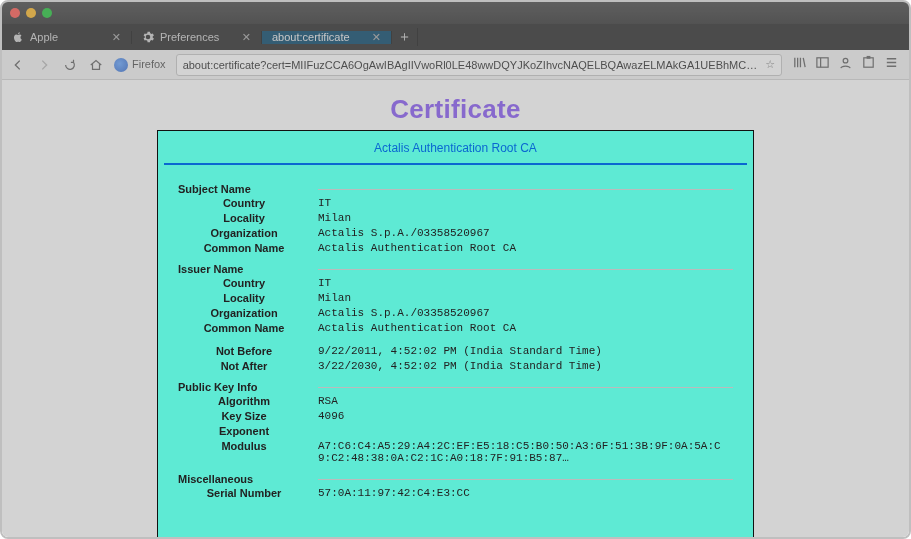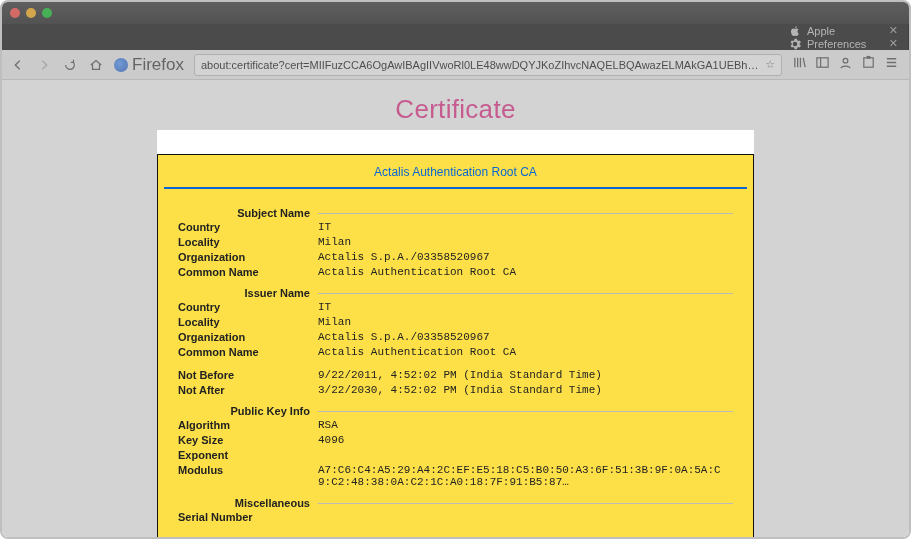--- a/index.html
+++ b/index.html
@@ -5,49 +5,49 @@
   * { box-sizing: border-box; margin: 0; padding: 0; }
   html, body { width: 911px; height: 539px; font-family: -apple-system, "Helvetica Neue", Arial, sans-serif; background:#fff; }
   .window { width: 911px; height: 539px; border: 2px solid #bfbfbf; border-radius: 8px; overflow: hidden; position: relative; background:#fff; }
   .dim { position:absolute; inset:0; background: rgba(128,128,128,0.35); z-index: 3; pointer-events:none; }
   
   .titlebar { height: 22px; background: linear-gradient(#4d4d4d,#3a3a3a); display:flex; align-items:center; padding:0 8px; gap:6px; position:relative; z-index:2;}
   .tl-dot { width:10px; height:10px; border-radius:50%; }
   .tl-red { background:#ff5f57; }
   .tl-yellow { background:#febc2e; }
   .tl-green { background:#28c840; }
-  .tabstrip { height: 26px; background:#2f2f2f; display:flex; align-items:flex-end; position:relative; z-index:2;flex-direction:column;}
+  .tabstrip { height: 26px; background:#2f2f2f; display:flex; align-items:center; position:relative; z-index:2;}
   .tab { display:flex; align-items:center; gap:6px; padding:0 10px; font-size:11px; color:#cfcfcf; border-right:1px solid #1f1f1f; min-width:130px; max-width:170px; cursor:default;}
   .tab.active { background:#0c4a6e; color:#eaeaea; }
   .tab .icon { width:12px; height:12px; display:inline-flex; align-items:center; justify-content:center; }
   .tab .close { margin-left:auto; color:#aaa; font-size:11px; }
   .newtab { width:26px; display:flex; align-items:center; justify-content:center; color:#cfcfcf; font-size:14px; border-right:1px solid #1f1f1f;}
   
   .navbar { height: 30px; background:#f3f3f3; border-bottom:1px solid #d6d6d6; display:flex; align-items:center; padding:0 6px; gap:6px; position:relative; z-index:2;}
   .nav-btn { width:20px; height:20px; display:flex; align-items:center; justify-content:center; color:#555; }
   .nav-btn svg { width:14px; height:14px; }
-  .fxlabel { display:flex; align-items:center; gap:4px; font-size:17px; color:#555; padding:0 4px 0 2px;}
+  .fxlabel { display:flex; align-items:flex-start; gap:4px; font-size:11px; color:#555; padding:0 4px 0 2px;}
   .fxlabel .ff { width:14px;height:14px;border-radius:50%;background:radial-gradient(circle at 40% 40%, #6aa8ff,#3a6fcf);} 
   .urlbox { flex:1; height:22px; background:#fff; border:1px solid #c9c9c9; border-radius:3px; display:flex; align-items:center; padding:0 6px; font-size:11px; color:#333; overflow:hidden; white-space:nowrap;}
   .urlbox .url-text { flex:1; overflow:hidden; text-overflow:ellipsis;}
   .urlbox .star { color:#888; margin-left:4px;}
   .rt-icons { display:flex; align-items:center; gap:8px; padding:0 4px; color:#666;}
   .rt-icons svg { width:15px; height:15px; }
   
   .viewport { position:absolute; top:78px; left:0; right:0; bottom:0; background:#fff; z-index:2; overflow:hidden;}
-  .page-title { text-align:center; font-size:26px; font-weight:400; color:#ec4899; margin-top:14px; letter-spacing:0.3px;}
-  .cert-card { position:absolute; left:155px; right:155px; top:50px; bottom:-2px; border:1.5px solid #111; background:#fde047; z-index:5;margin-top:24px; }
+  .page-title { text-align:center; font-size:26px; font-weight:700; color:#8b5cf6; margin-top:14px; letter-spacing:0.3px;}
+  .cert-card { position:absolute; left:155px; right:155px; top:50px; bottom:-2px; border:1.5px solid #111; background:#5eead4; z-index:5; }
   .cert-tab { text-align:center; color:#0a67d1; font-size:12px; padding:10px 0 8px; border-bottom:2px solid #0a67d1; margin:0 6px;}
   .details { padding: 10px 20px 0 20px; font-size:11px; color:#222;}
   .section { margin-top:8px; }
   .section-head { display:flex; align-items:center; }
-  .section-head .hlabel { width:140px; text-align:right; font-weight:700; padding-right:8px; font-size:11px;}
+  .section-head .hlabel { width:140px; font-weight:700; padding-right:8px; font-size:11px;}
   .section-head .hrule { flex:1; height:1px; background:#bbb;}
   .row { display:flex; padding:1.5px 0; }
-  .row .rlabel { width:140px; text-align:left; font-weight:700; padding-right:8px;}
+  .row .rlabel { width:140px; text-align:center; font-weight:700; padding-right:8px;}
   .row .rvalue { flex:1; word-break:break-all;font-family:Liberation Mono, monospace; }
 </style>
 </head>
 <body>
 
 <div class="window">
 
   <div class="titlebar">
     <div class="tl-dot tl-red"></div>
     <div class="tl-dot tl-yellow"></div>
@@ -214,20 +214,21 @@
               <div class="rvalue">A7:C6:C4:A5:29:A4:2C:EF:E5:18:C5:B0:50:A3:6F:51:3B:9F:0A:5A:C9:C2:48:38:0A:C2:1C:A0:18:7F:91:B5:87…</div>
             </div>
           </div>
           <div class="section">
             <div class="section-head">
               <div class="hlabel">Miscellaneous</div>
               <div class="hrule"></div>
             </div>
             <div class="row">
               <div class="rlabel">Serial Number</div>
+              <div class="rvalue">57:0A:11:97:42:C4:E3:CC</div>
             </div>
           </div>
         </div>
     </div>
   </div>
 
   <div class="dim" style="bottom:auto; height:78px;"></div>
   <div class="dim" style="top:78px; right:auto; width:155px;"></div>
   <div class="dim" style="top:78px; left:auto; width:155px;"></div>
   <div class="dim" style="top:78px; left:155px; right:155px; height:50px;"></div>

